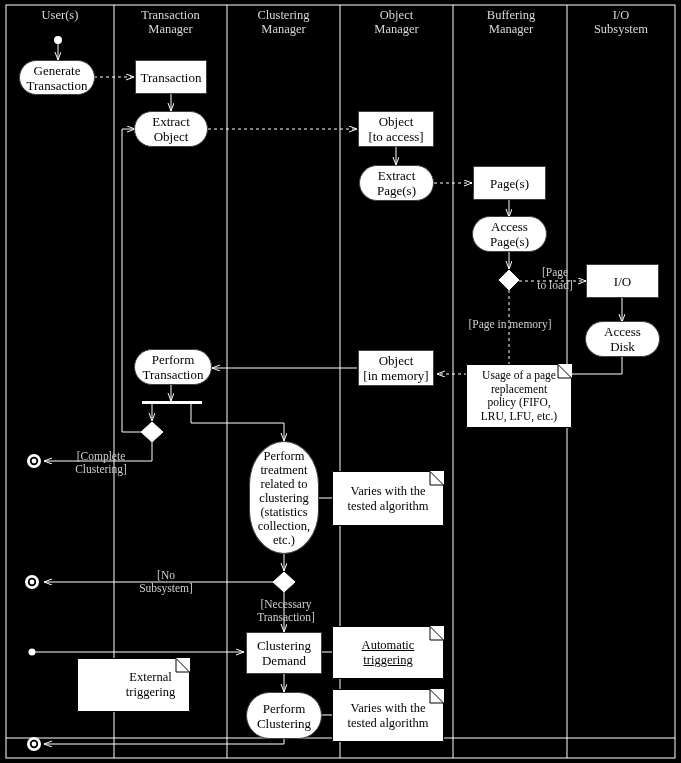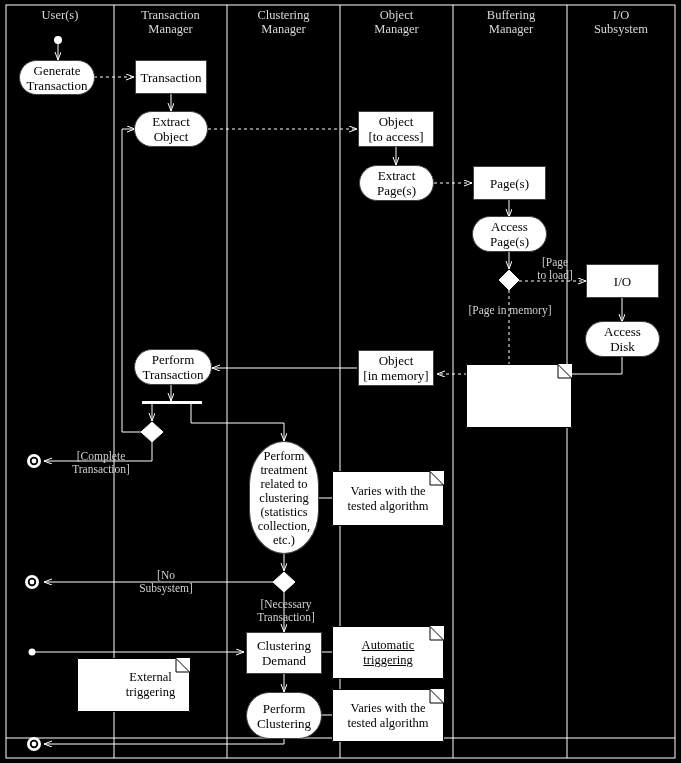--- a/index.html
+++ b/index.html
@@ -295,20 +295,24 @@
 Demand</div>
 
   <div class="node action" style="left:246px; top:692px; width:76px; height:47px; white-space:pre-line;">Perform
 Clustering</div>
 
   <div class="note" style="left:466px; top:364px; width:106px; height:64px;">
     <svg class="layer" style="width:106px;height:64px;left:0;top:0;" viewBox="0 0 106 64">
       <path d="M0.5,0.5 L92,0.5 L105.5,14 L105.5,63.5 L0.5,63.5 Z" fill="#ffffff" stroke="#000000" stroke-width="1"></path>
       <path d="M92,0.5 L92,14 L105.5,14" fill="none" stroke="#000000" stroke-width="1"></path>
     </svg>
+    <span class="note-body" style="white-space:pre-line; font-size:11.5px; line-height:13.5px;">Usage of a page
+replacement
+policy (FIFO,
+LRU, LFU, etc.)</span>
   </div>
 
   <div class="note" style="left:332px; top:471px; width:112px; height:55px;">
     <svg class="layer" style="width:112px;height:55px;left:0;top:0;" viewBox="0 0 112 55">
       <path d="M0.5,0.5 L98,0.5 L111.5,14 L111.5,54.5 L0.5,54.5 Z" fill="#ffffff" stroke="#000000" stroke-width="1"></path>
       <path d="M98,0.5 L98,14 L111.5,14" fill="none" stroke="#000000" stroke-width="1"></path>
     </svg>
     <span class="note-body" style="white-space:pre-line;">Varies with the
 tested algorithm</span>
   </div>
@@ -334,27 +338,27 @@
   <div class="note" style="left:77px; top:658px; width:113px; height:54px;">
     <svg class="layer" style="width:113px;height:54px;left:0;top:0;" viewBox="0 0 113 54">
       <path d="M0.5,0.5 L99,0.5 L112.5,14 L112.5,53.5 L0.5,53.5 Z" fill="#ffffff" stroke="#000000" stroke-width="1"></path>
       <path d="M99,0.5 L99,14 L112.5,14" fill="none" stroke="#000000" stroke-width="1"></path>
     </svg>
     <span class="note-body" style="white-space:pre-line;margin-left:34px;">External
 triggering</span>
   </div>
 
 
-  <div class="guard" style="left:524px; top:256px; width:62px;">[Page
+  <div class="guard" style="left:524px; top:266px; width:62px;">[Page
 to load]</div>
 
-  <div class="guard" style="left:455px; top:304px; width:110px;">[Page in memory]</div>
+  <div class="guard" style="left:455px; top:318px; width:110px;">[Page in memory]</div>
 
   <div class="guard" style="left:49px; top:450px; width:104px;">[Complete
-Transaction]</div>
+Clustering]</div>
 
   <div class="guard" style="left:120px; top:569px; width:92px;">[No
 Subsystem]</div>
 
   <div class="guard" style="left:240px; top:598px; width:92px;">[Necessary
 Transaction]</div>
 
 </div>
 
 </body></html>

